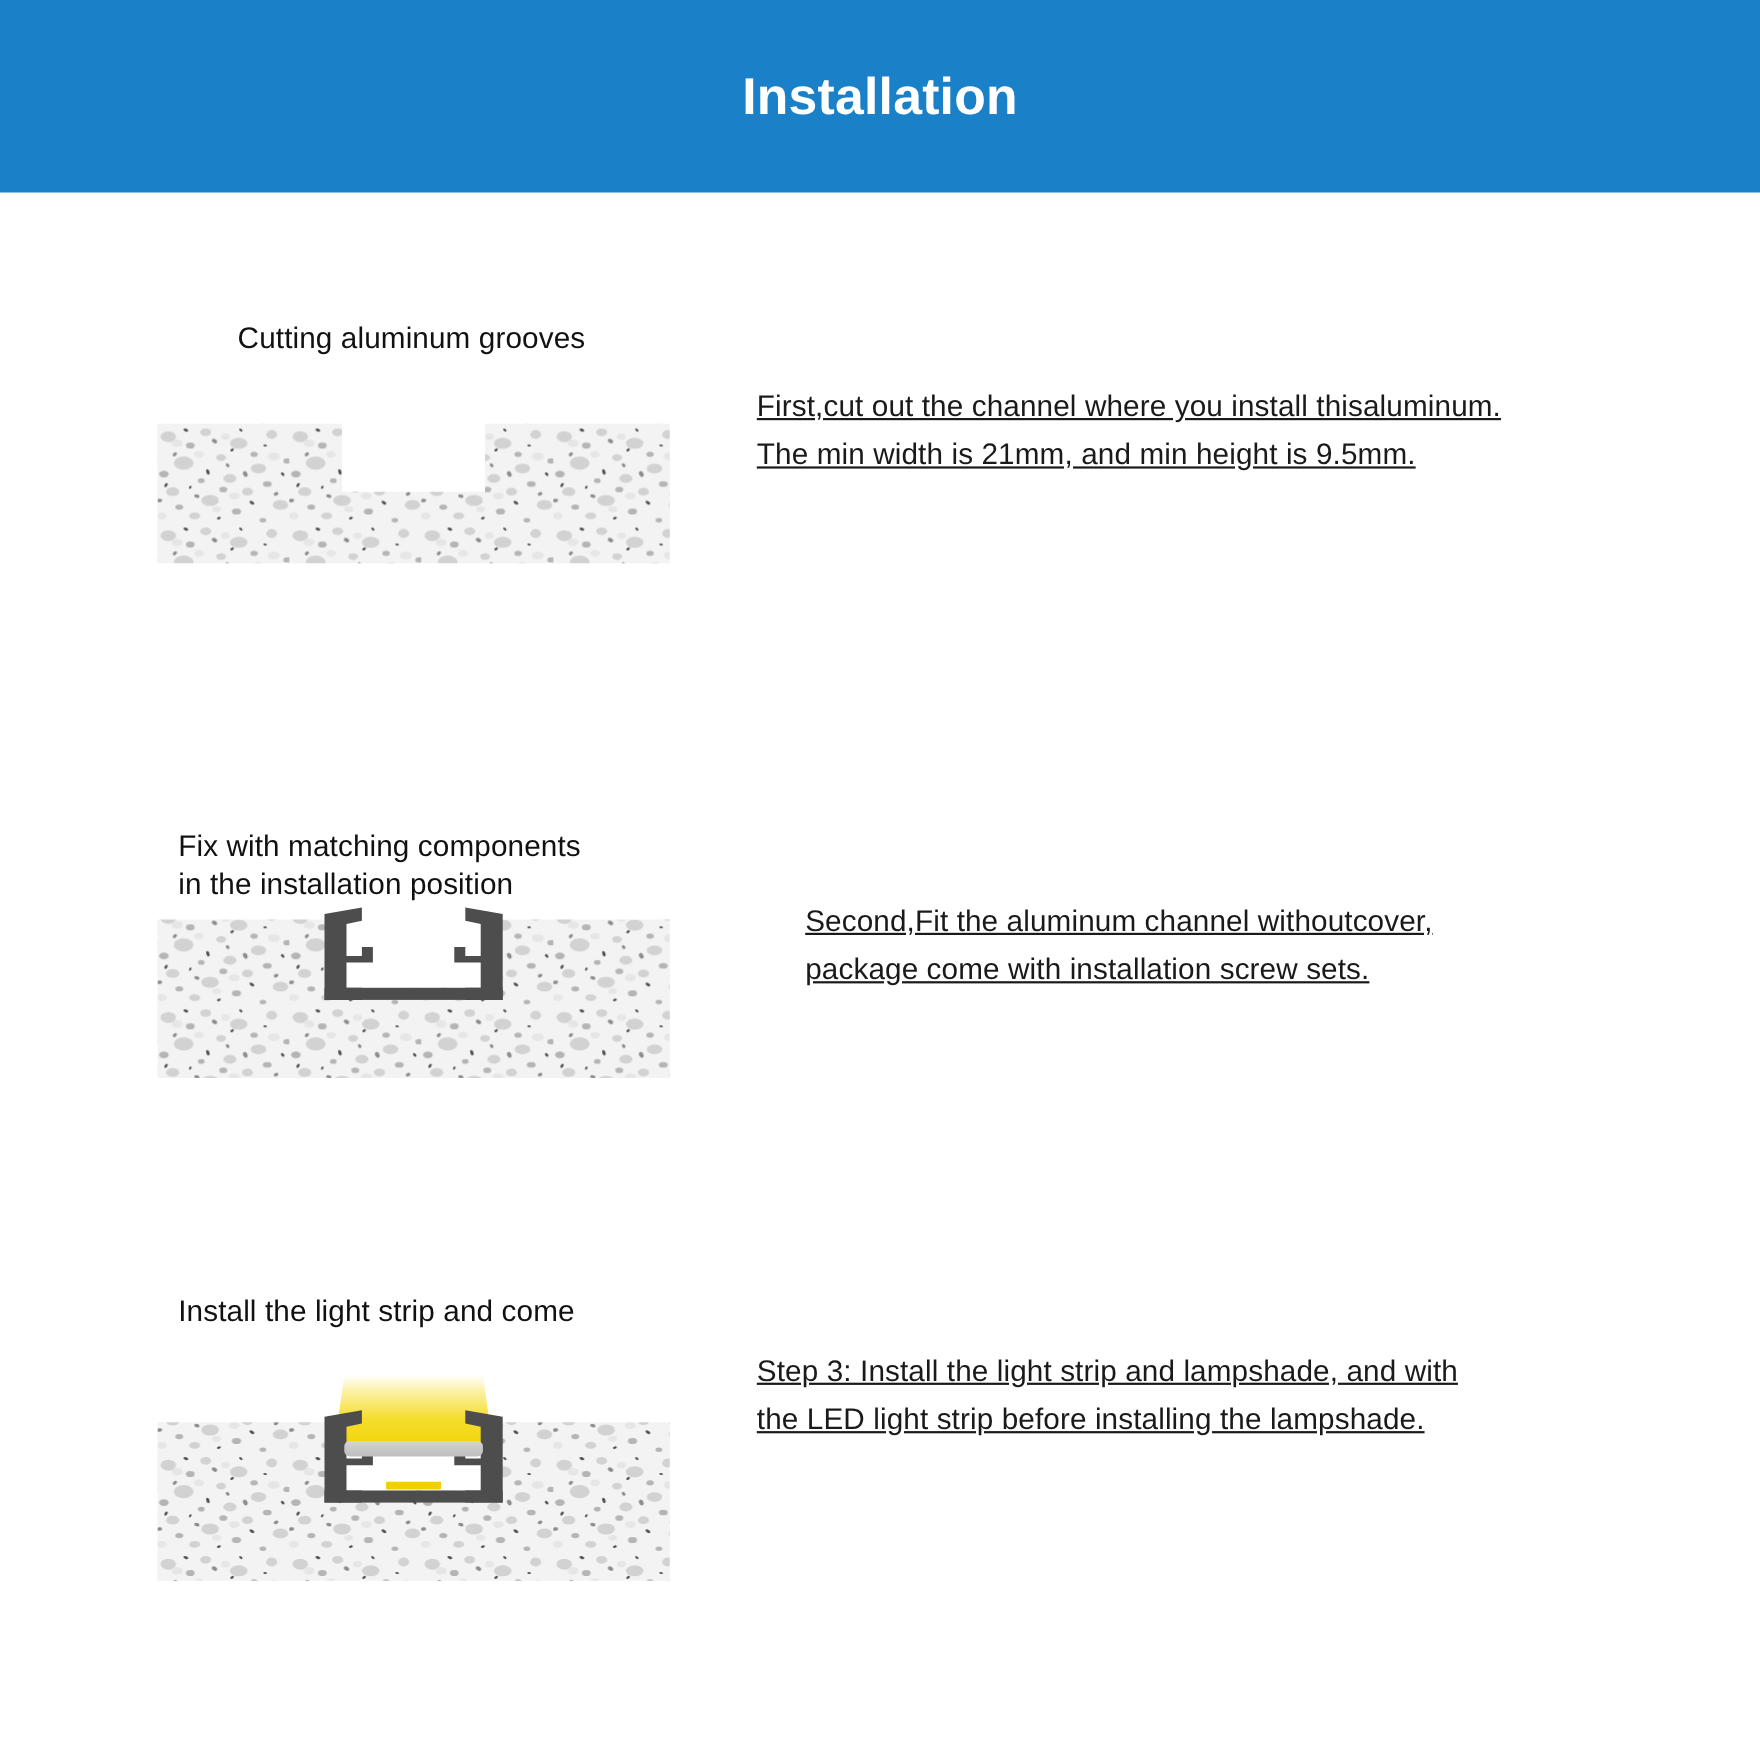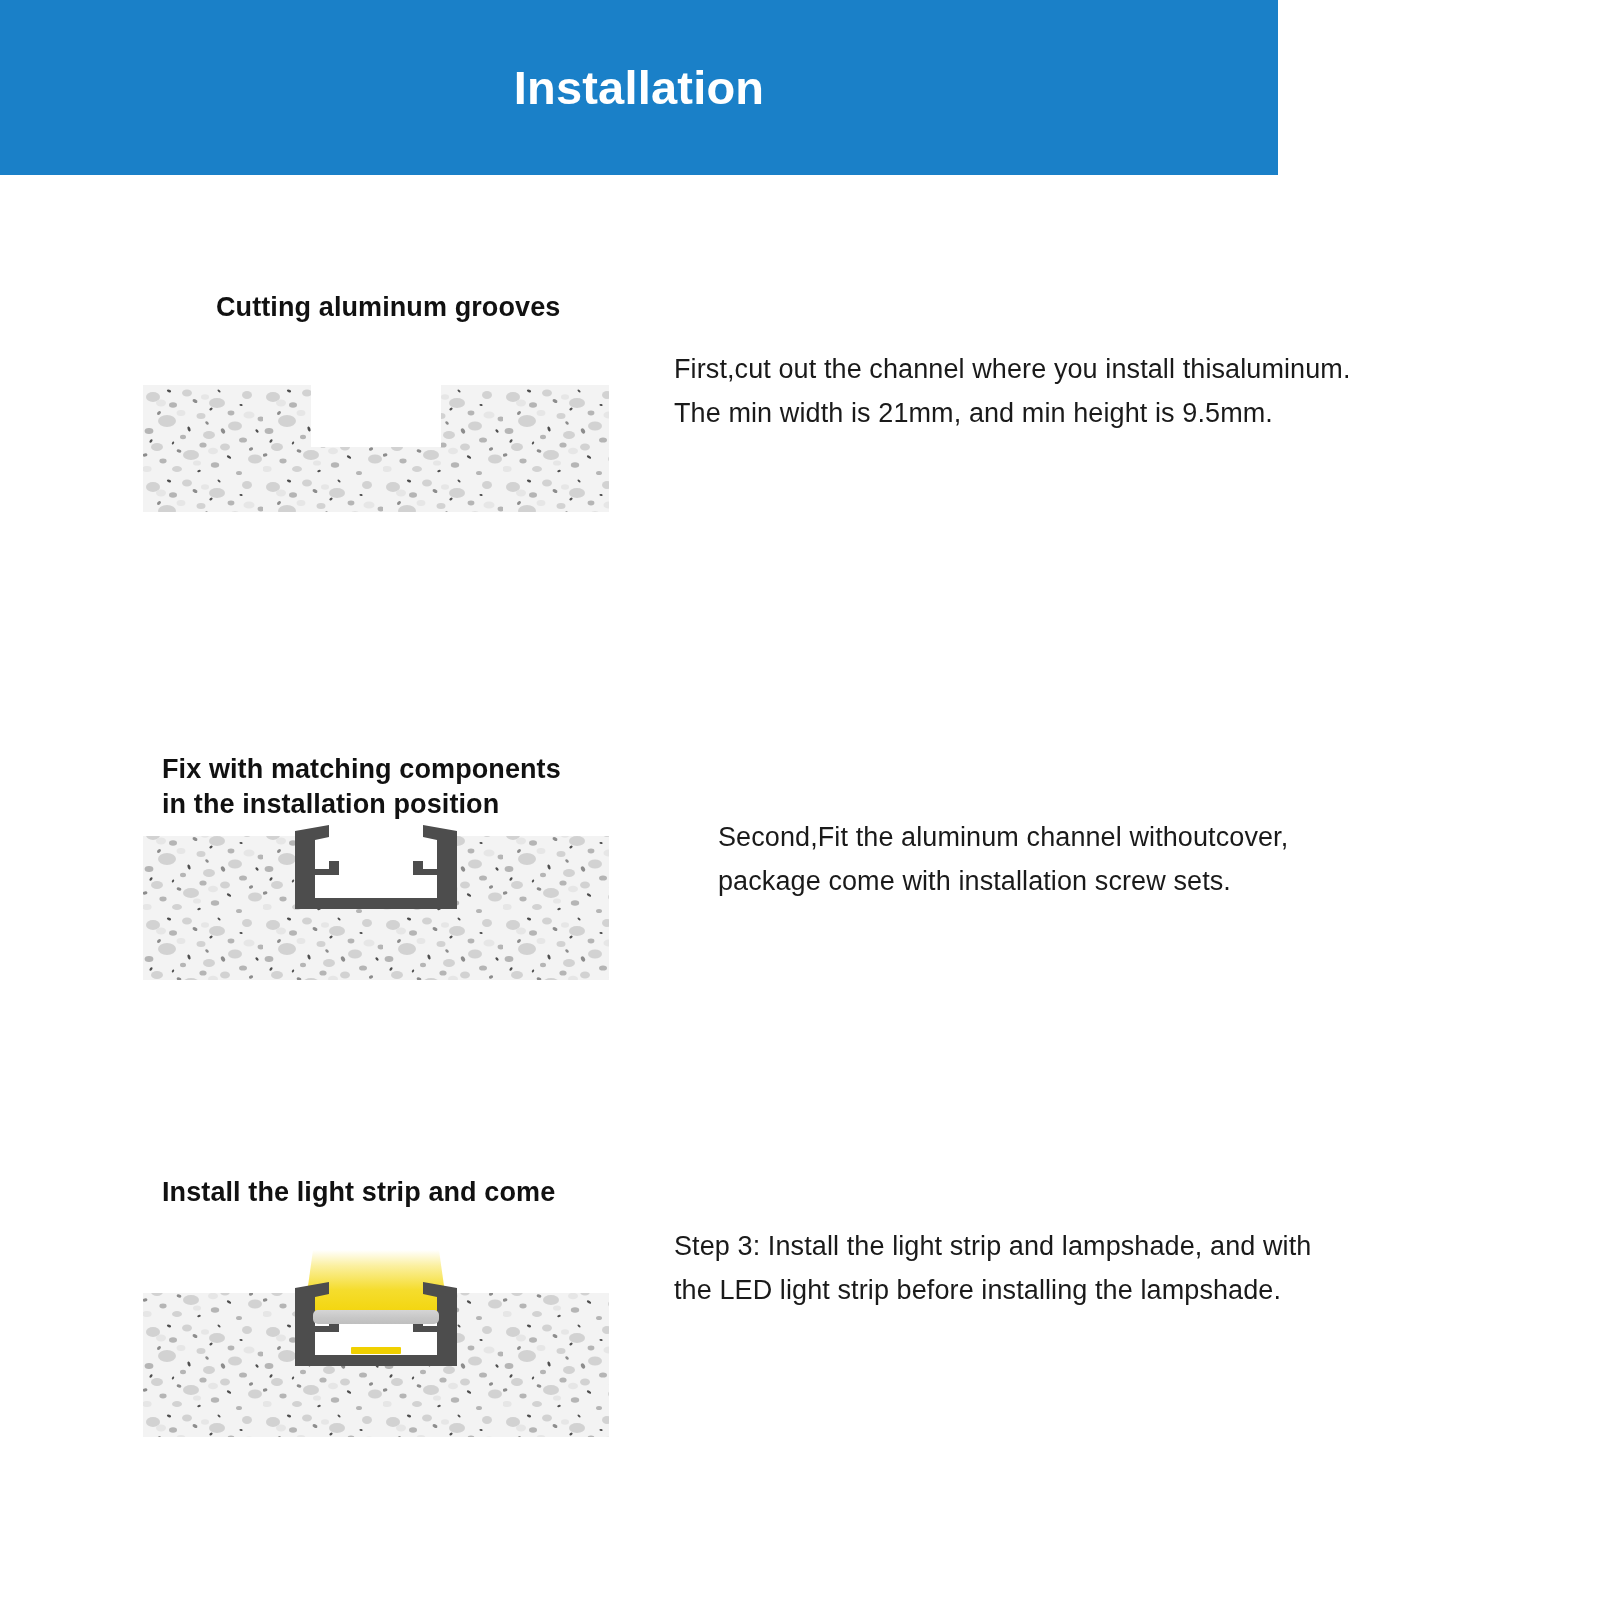--- a/index.html
+++ b/index.html
@@ -17,21 +17,21 @@
     width: 1600px;
     height: 1600px;
     background: #ffffff;
   }
 
   
   .banner {
     position: absolute;
     left: 0;
     top: 0;
-    width: 1278px;
+    width: 1600px;
     height: 175px;
     background: #1a80c8;
     display: flex;
     align-items: center;
     justify-content: center;
   }
   .banner-title {
     color: #ffffff;
     font-size: 47px;
     font-weight: bold;
@@ -46,38 +46,39 @@
     left: 0;
     width: 1600px;
   }
   #step-1 { top: 290px; }
   #step-2 { top: 728px; }
   #step-3 { top: 1175px; }
 
   .step-heading {
     position: absolute;
     font-size: 27px;
-    font-weight: bold;
+    font-weight: normal;
     color: #111111;
     line-height: 1.28;
     white-space: pre-line;
     letter-spacing: 0.1px;
   }
   #step-1 .step-heading { left: 216px; top: 0px; }
   #step-2 .step-heading { left: 162px; top: 0px; margin-top: 24px; }
   #step-3 .step-heading { left: 162px; top: 0px; }
 
   .step-body {
     position: absolute;
-    left: 674px;
+    left: 688px;
     font-size: 27px;
     color: #1a1a1a;
     line-height: 1.62;
     white-space: pre-line;
     letter-spacing: 0.1px;
+    text-decoration: underline;
   }
   #step-1 .step-body { top: 58px; }
   #step-2 .step-body { top: 88px; margin-left: 44px; }
   #step-3 .step-body { top: 50px; }
 
   
   .illustration {
     position: absolute;
     left: 143px;
     width: 466px;

